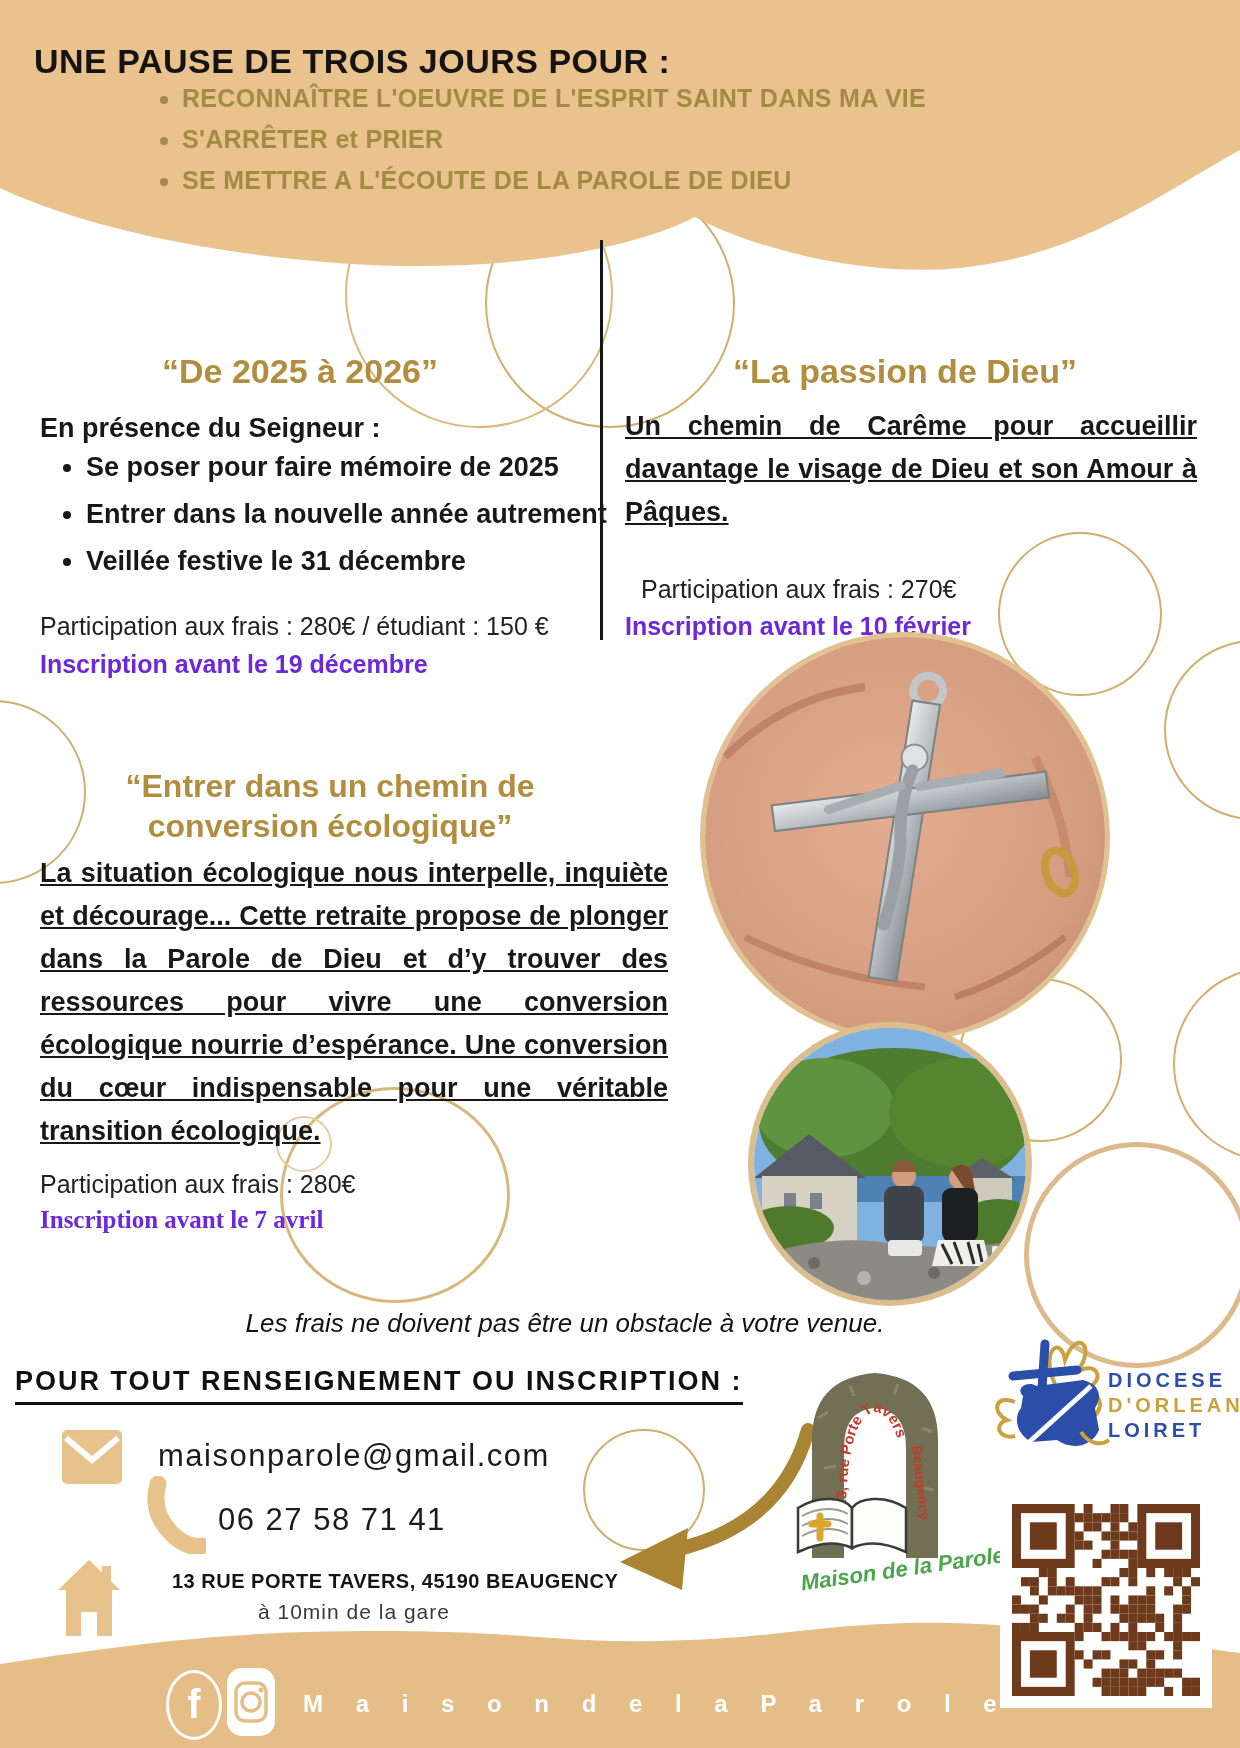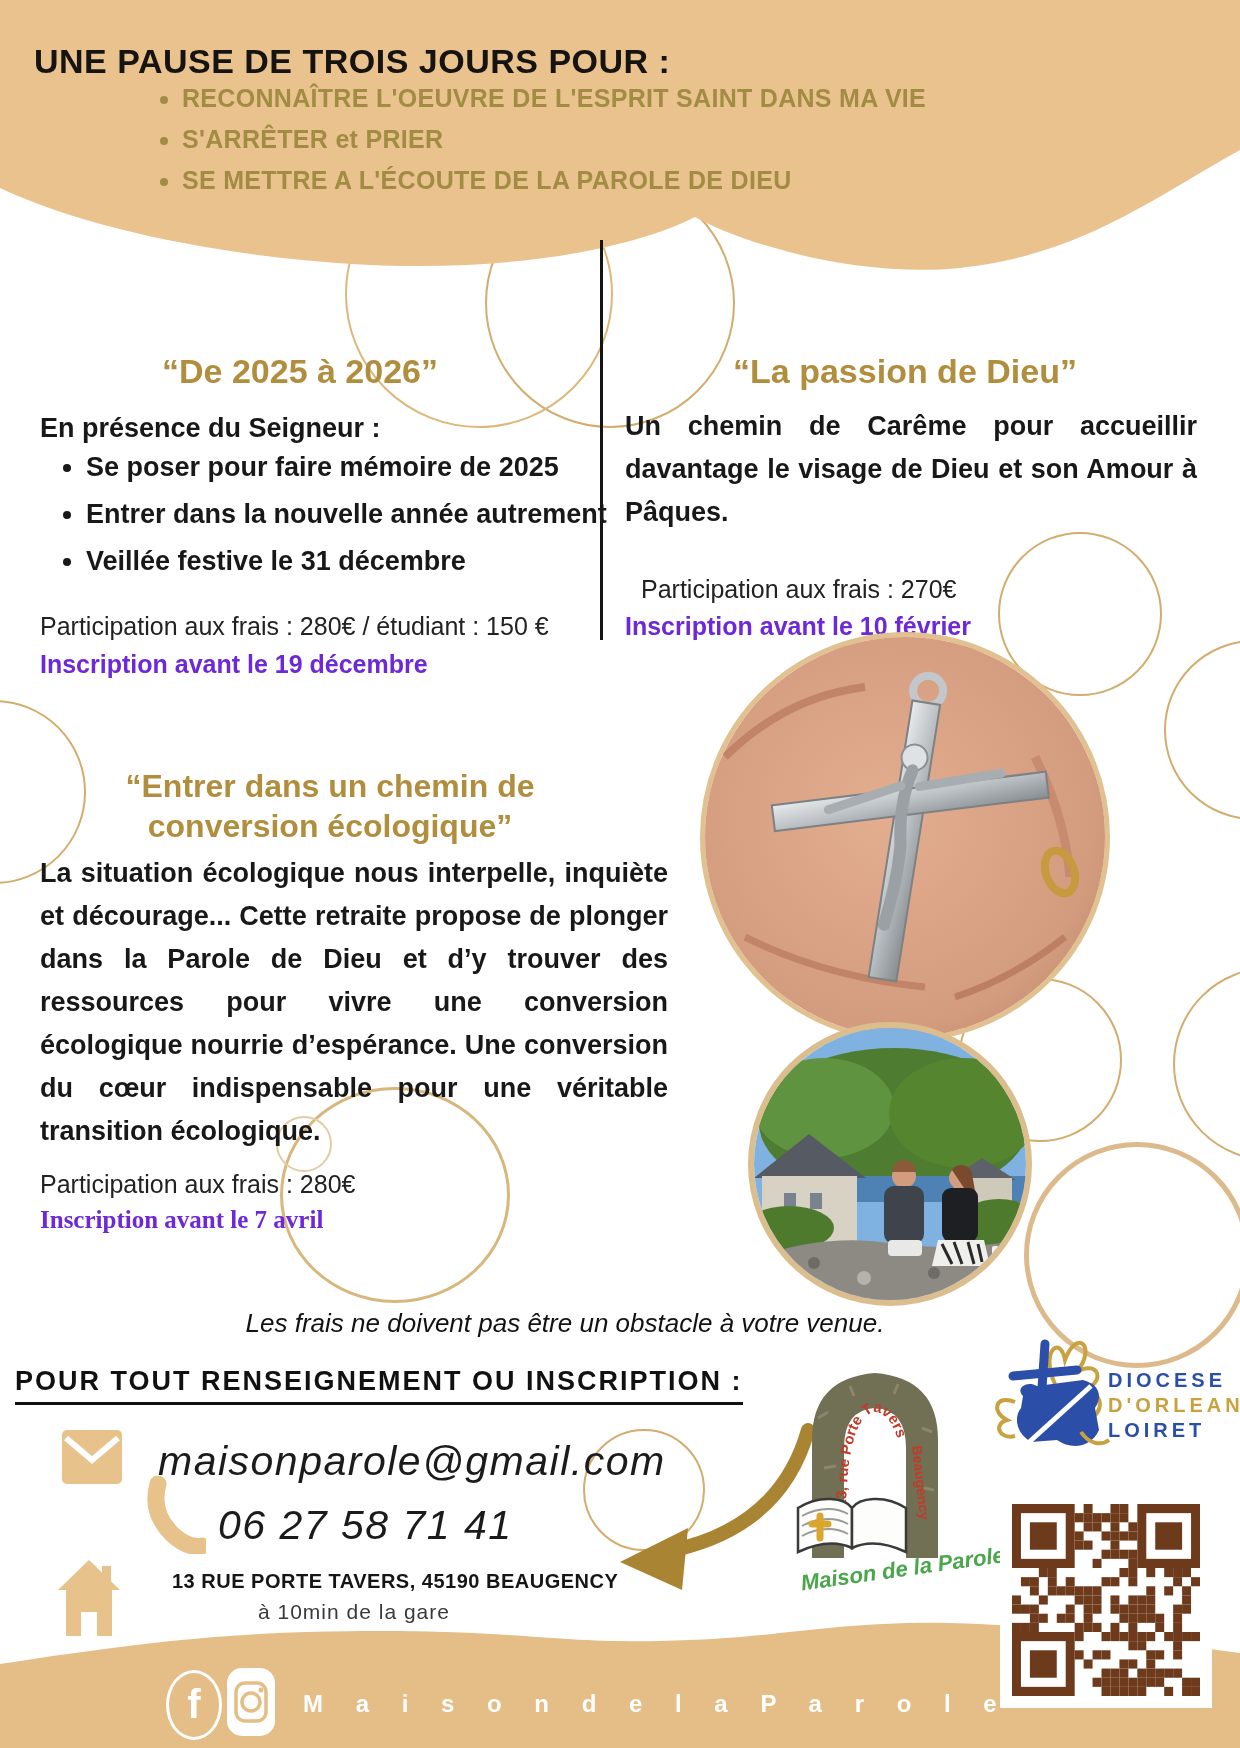--- a/index.html
+++ b/index.html
@@ -11,29 +11,29 @@
   .hdr-list{left:160px;top:84px;margin:0;padding-left:22px;width:900px;}
   .hdr-list li{font-size:25px;font-weight:bold;color:#a28c44;margin:0 0 12px 0;letter-spacing:.3px;}
   
   .gold-h{font-weight:bold;color:#b18e3e;text-align:center;}
   .divider{left:600px;top:240px;width:3px;height:400px;background:#141414;}
   .b-text{font-size:27px;font-weight:bold;color:#181818;}
   .price{font-size:25px;color:#222;}
   .deadline{font-size:25px;font-weight:bold;color:#6d28d9;}
   .col-list{margin:0;padding-left:24px;}
   .col-list li{font-size:27px;font-weight:bold;color:#181818;margin:0 0 16px 0;}
-  .just{text-align:justify;line-height:43px;}
+  .just{text-align:justify;line-height:43px;text-decoration:underline;}
   
   .ring{position:absolute;border-radius:50%;border:2px solid #d2ad6e;}
   
   .photo{position:absolute;border-radius:50%;overflow:hidden;}
   
   .contact-h{left:15px;top:1366px;font-size:27px;font-weight:bold;letter-spacing:2px;color:#111;
              border-bottom:3px solid #111;padding-bottom:5px;}
-  .plain-lg{font-size:41px;letter-spacing:1.5px;color:#1b1b1b;font-style:italic;}
+  .plain-lg{font-size:31px;letter-spacing:1.5px;color:#1b1b1b;}
   .addr{font-size:20px;font-weight:bold;letter-spacing:.5px;color:#151515;}
   .addr-note{font-size:21px;color:#3a3a3a;letter-spacing:1px;}
   .note-it{font-style:italic;font-size:26px;color:#121212;text-align:center;}
   
   .dio{font-weight:bold;letter-spacing:4px;font-size:20px;line-height:25px;}
   
   .fb-icon{left:166px;top:1670px;width:50px;height:64px;border:3px solid #fff;border-radius:50%;
            color:#fff;font-size:40px;font-weight:bold;text-align:center;line-height:62px;}
   .brand{left:303px;top:1690px;font-size:24px;color:#fff;letter-spacing:13px;font-weight:bold;}
   .door-caption{left:800px;top:1556px;width:210px;font-size:22px;font-style:italic;font-weight:bold;

